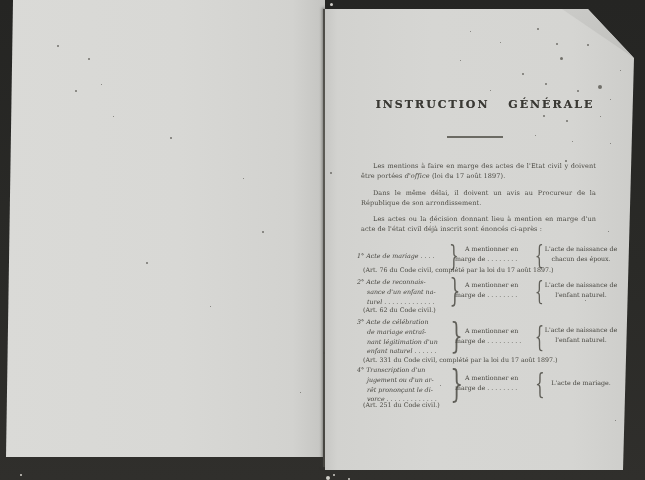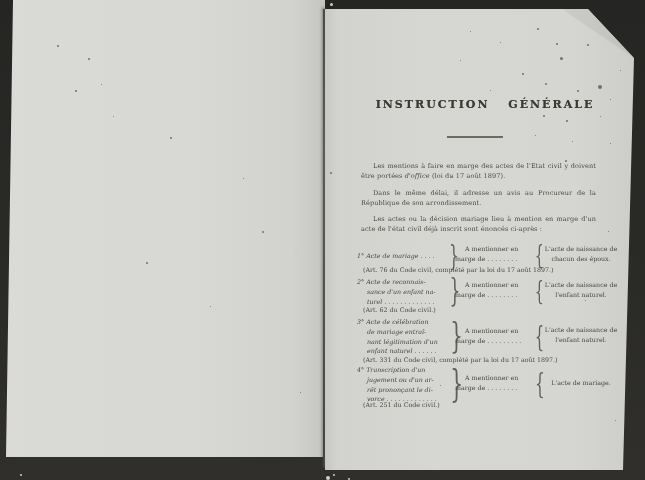--- a/index.html
+++ b/index.html
@@ -69,22 +69,22 @@
   <div class="gutter"></div>
 
   <div class="page right">
     <div class="fold"></div>
 
     <h1 class="title">INSTRUCTION GÉNÉRALE</h1>
     <div class="rule"></div>
 
     <div class="bodytext">
       <p><span>Les mentions à faire en marge des actes de l'Etat civil y doivent être portées </span><i>d'office</i><span> (loi du 17 août 1897).</span></p>
-      <p>Dans le même délai, il adresse un avis au Procureur de la République de son arrondissement.</p>
-      <p>Les actes ou la décision mariage lieu à mention en marge d'un acte de l'état civil déjà inscrit sont énoncés ci-après :</p>
+      <p>Dans le même délai, il doivent un avis au Procureur de la République de son arrondissement.</p>
+      <p>Les actes ou la décision donnant lieu à mention en marge d'un acte de l'état civil déjà inscrit sont énoncés ci-après :</p>
     </div>
 
     <div class="item">
       <div class="c1" style="top:242px">
         <div class="ln"><span>1°</span> <span>Acte de mariage . . . .</span></div>
       </div>
       <span class="brace" style="left:120px;top:234px;font-size:28px;line-height:26px">}</span>
       <div class="c2" style="top:235px">
         <div class="ln ind">A mentionner en</div>
         <div class="ln">marge de . . . . . . . .</div>

